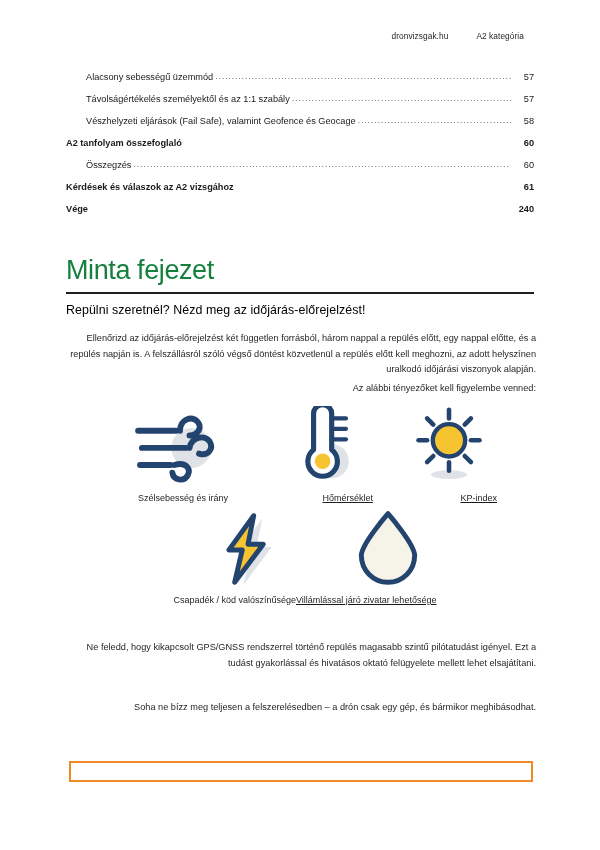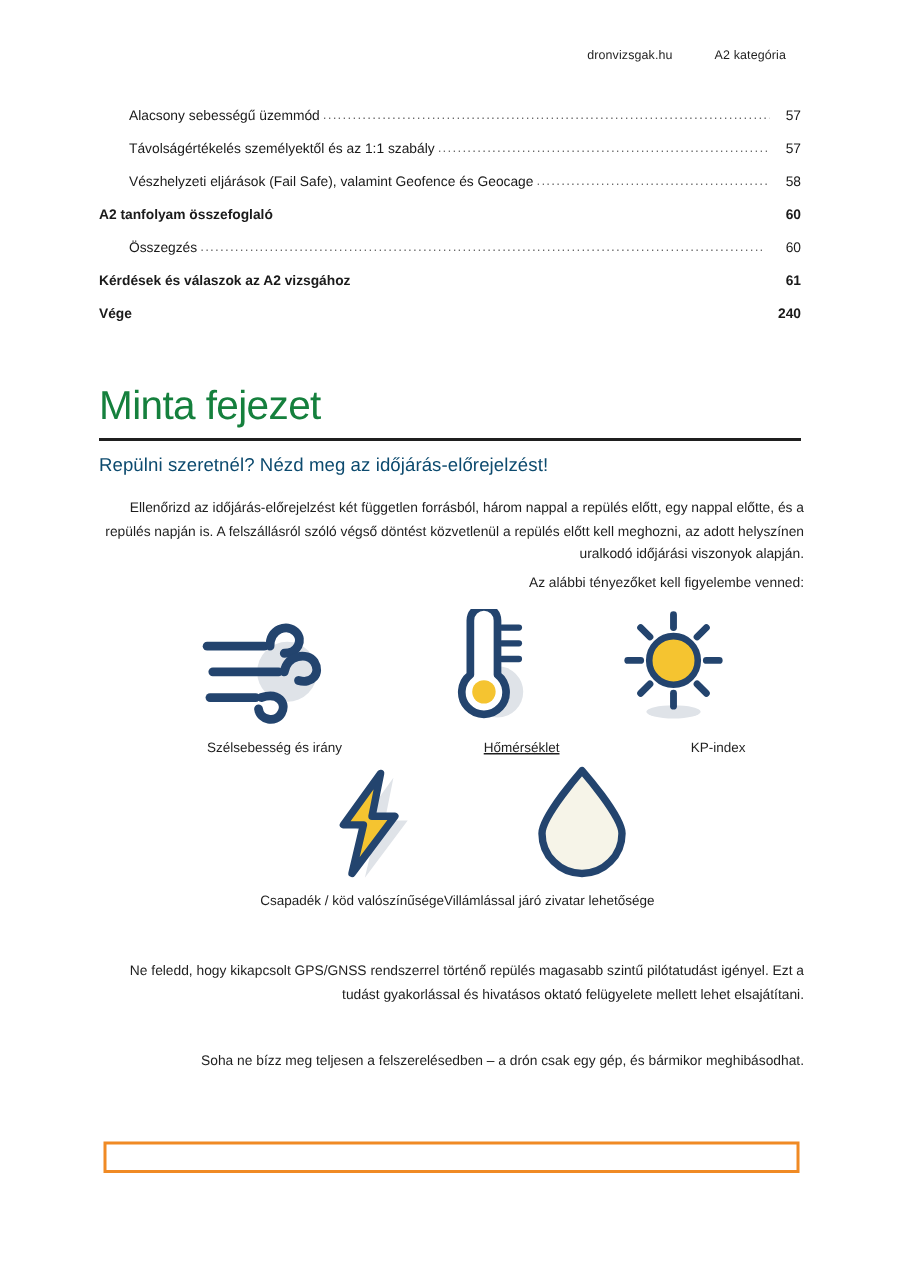--- a/index.html
+++ b/index.html
@@ -93,21 +93,21 @@
     border-top: 2px solid #1f1f1f;
   }
 
   
   .section-title {
     position: absolute;
     top: 303px;
     left: 66px;
     right: 66px;
     font-size: 12.4px;
-    color: #0c4a6e;
+    color: #000000;
     letter-spacing: 0.005em;
   }
 
   .body-text {
     position: absolute;
     left: 66px;
     right: 64px;
     font-size: 9.2px;
     line-height: 15.6px;
     color: #1f1f1f;
@@ -142,21 +142,21 @@
   }
   .icon-cap {
     margin-top: 7px;
     font-size: 9px;
     color: #1f1f1f;
     white-space: nowrap;
   }
   
   .col-a { width: 162px; }
   .col-b { width: 145px; }
-  .col-c { width: auto; }
+  .col-c { width: auto; text-decoration: underline; }
   .cap-indent-a { padding-left: 4px; }
   .cap-indent-b { padding-left: 19px; text-decoration: underline; }
   .cap-indent-c { padding-left: 14px; }
   .art-indent-a { margin-left: 22px; }
   .art-indent-b { margin-left: 22px; }
   .art-indent-c { margin-left: 28px; }
   .art-indent-d { margin-left: 12px; }
   .art-indent-e { margin-left: 18px; }
   .cap-indent-d { padding-left: 4px; }
   .cap-indent-e { padding-left: 0px; }

